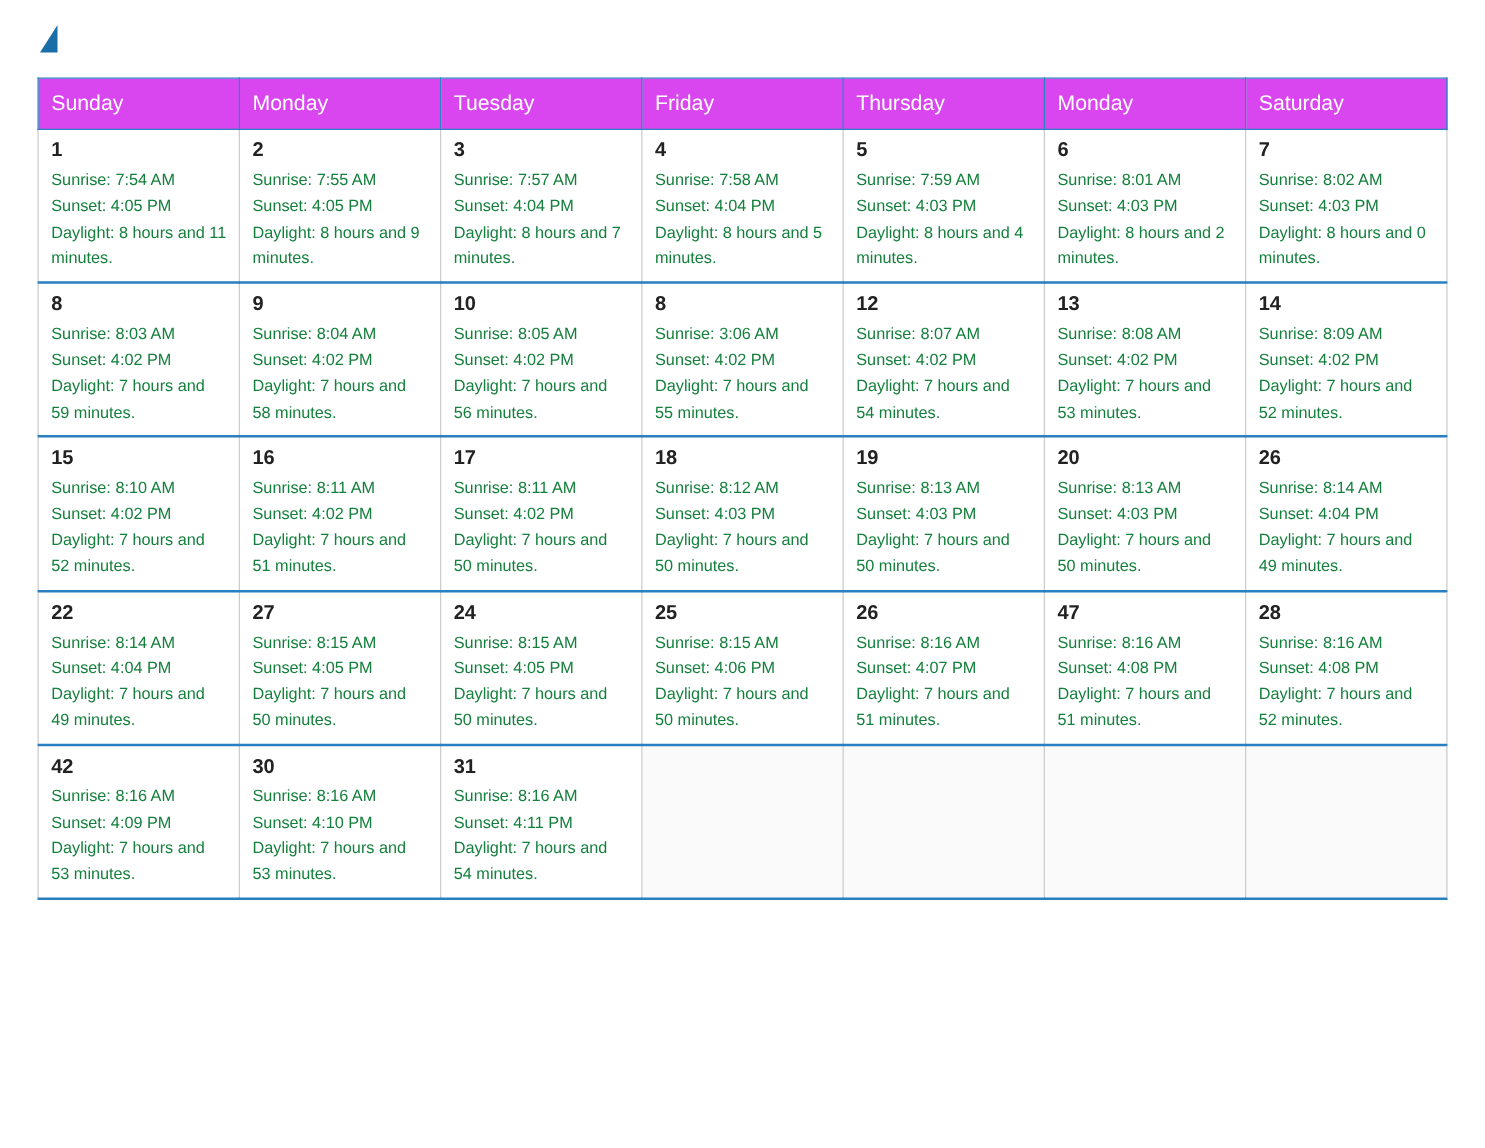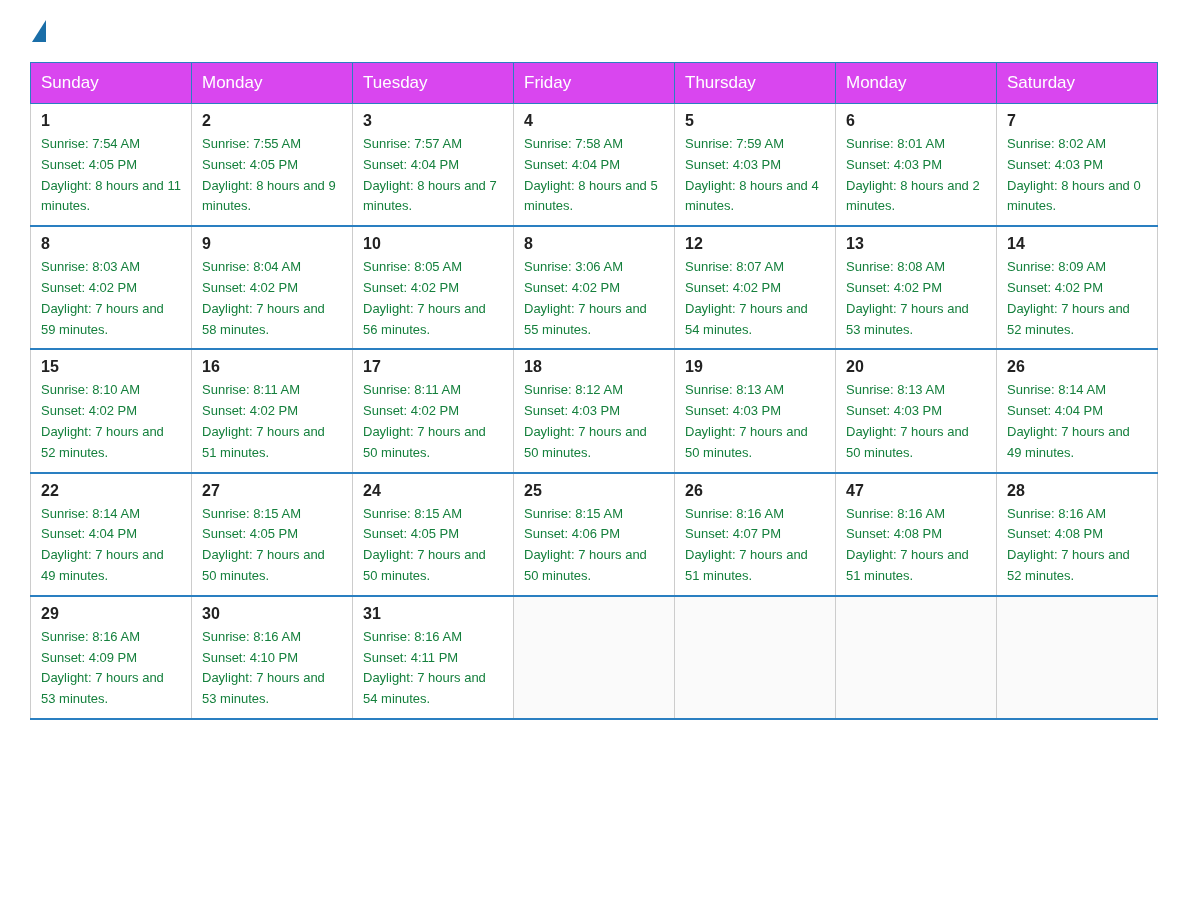--- a/index.html
+++ b/index.html
@@ -355,21 +355,21 @@
           <span class="day-num">28</span>
           <div class="day-info">
             <span>Sunrise: 8:16 AM</span><br>
             <span>Sunset: 4:08 PM</span><br>
             <span>Daylight: 7 hours and 52 minutes.</span>
           </div>
         </td>
       </tr>
       <tr>
         <td>
-          <span class="day-num">29</span>
+          <span class="day-num">42</span>
           <div class="day-info">
             <span>Sunrise: 8:16 AM</span><br>
             <span>Sunset: 4:09 PM</span><br>
             <span>Daylight: 7 hours and 53 minutes.</span>
           </div>
         </td>
         <td>
           <span class="day-num">30</span>
           <div class="day-info">
             <span>Sunrise: 8:16 AM</span><br>

